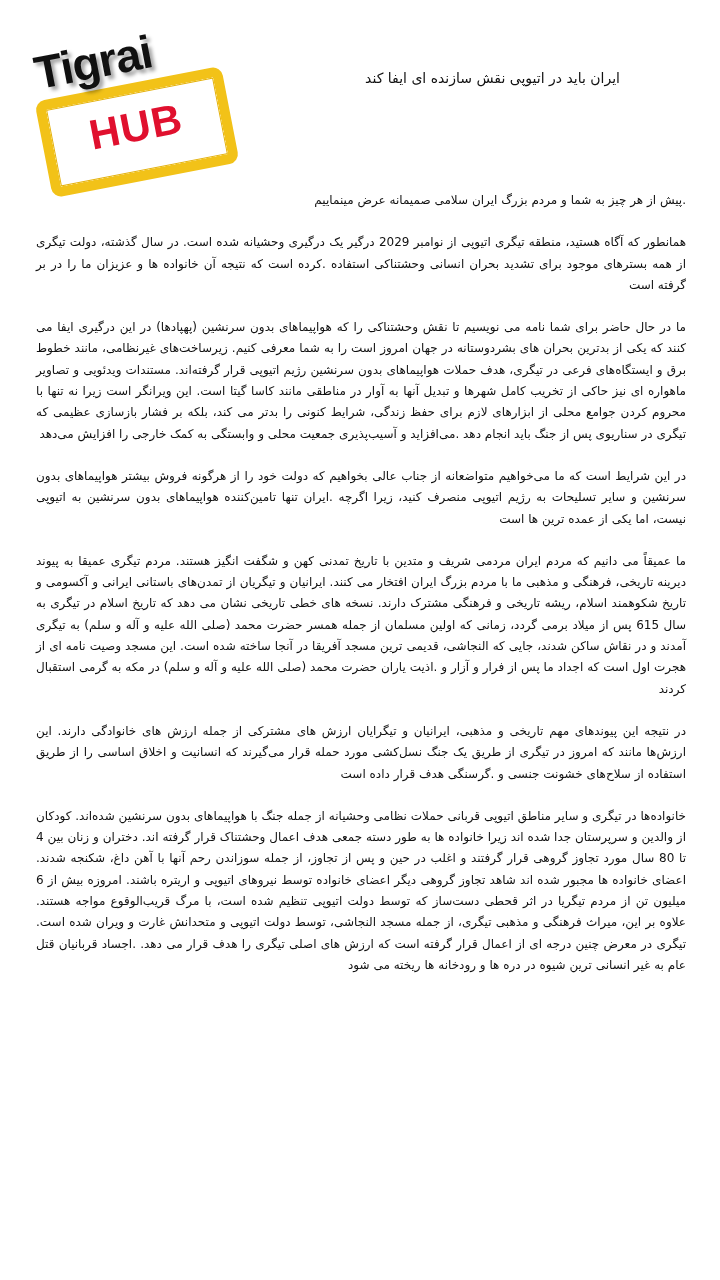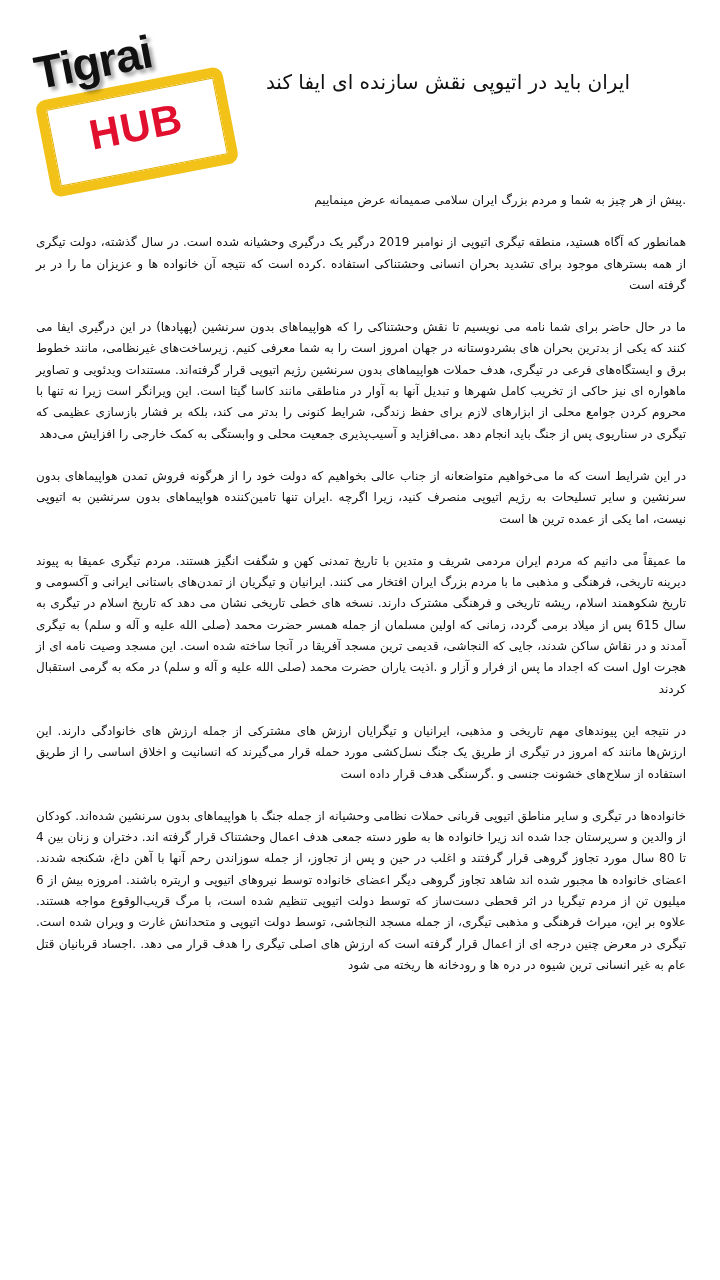--- a/index.html
+++ b/index.html
@@ -63,23 +63,23 @@
       top: 10px;
       text-align: center;
       font-family: "Liberation Sans", sans-serif;
       font-weight: bold;
       font-size: 42px;
       color: #e0102e;
       letter-spacing: 1px;
     }
     .title {
       position: absolute;
-      right: 90px;
+      right: 100px;
       top: 70px;
-      font-size: 20px;
+      font-size: 14px;
       color: #111111;
       direction: rtl;
       white-space: nowrap;
     }
     .content {
       position: absolute;
       left: 36px;
       top: 190px;
       width: 650px;
       direction: rtl;
@@ -102,19 +102,19 @@
     <div class="logo-word">Tigrai</div>
     <div class="logo-frame">
       <div class="logo-hub">HUB</div>
     </div>
   </div>
   <div class="title">ایران باید در اتیوپی نقش سازنده ای ایفا کند</div>
 </div>
 
 <div class="content">
   <p class="para">.پیش از هر چیز به شما و مردم بزرگ ایران سلامی صمیمانه عرض مینماییم</p>
-  <p class="para">همانطور که آگاه هستید، منطقه تیگری اتیوپی از نوامبر 2019 درگیر یک درگیری وحشیانه شده است. در سال گذشته، دولت تیگری از همه بسترهای موجود برای تشدید بحران انسانی وحشتناکی استفاده .کرده است که نتیجه آن خانواده ها و عزیزان ما را در بر گرفته است</p>
+  <p class="para">همانطور که آگاه هستید، منطقه تیگری اتیوپی از نوامبر 2029 درگیر یک درگیری وحشیانه شده است. در سال گذشته، دولت تیگری از همه بسترهای موجود برای تشدید بحران انسانی وحشتناکی استفاده .کرده است که نتیجه آن خانواده ها و عزیزان ما را در بر گرفته است</p>
   <p class="para">ما در حال حاضر برای شما نامه می نویسیم تا نقش وحشتناکی را که هواپیماهای بدون سرنشین (پهپادها) در این درگیری ایفا می کنند که یکی از بدترین بحران های بشردوستانه در جهان امروز است را به شما معرفی کنیم. زیرساخت‌های غیرنظامی، مانند خطوط برق و ایستگاه‌های فرعی در تیگری، هدف حملات هواپیماهای بدون سرنشین رژیم اتیوپی قرار گرفته‌اند. مستندات ویدئویی و تصاویر ماهواره ای نیز حاکی از تخریب کامل شهرها و تبدیل آنها به آوار در مناطقی مانند کاسا گیتا است. این ویرانگر است زیرا نه تنها با محروم کردن جوامع محلی از ابزارهای لازم برای حفظ زندگی، شرایط کنونی را بدتر می کند، بلکه بر فشار بازسازی عظیمی که تیگری در سناریوی پس از جنگ باید انجام دهد .می‌افزاید و آسیب‌پذیری جمعیت محلی و وابستگی به کمک خارجی را افزایش می‌دهد</p>
-  <p class="para">در این شرایط است که ما می‌خواهیم متواضعانه از جناب عالی بخواهیم که دولت خود را از هرگونه فروش تمدن هواپیماهای بدون سرنشین و سایر تسلیحات به رژیم اتیوپی منصرف کنید، زیرا اگرچه .ایران تنها تامین‌کننده هواپیماهای بدون سرنشین به اتیوپی نیست، اما یکی از عمده ترین ها است</p>
+  <p class="para">در این شرایط است که ما می‌خواهیم متواضعانه از جناب عالی بخواهیم که دولت خود را از هرگونه فروش بیشتر هواپیماهای بدون سرنشین و سایر تسلیحات به رژیم اتیوپی منصرف کنید، زیرا اگرچه .ایران تنها تامین‌کننده هواپیماهای بدون سرنشین به اتیوپی نیست، اما یکی از عمده ترین ها است</p>
   <p class="para">ما عمیقاً می دانیم که مردم ایران مردمی شریف و متدین با تاریخ تمدنی کهن و شگفت انگیز هستند. مردم تیگری عمیقا به پیوند دیرینه تاریخی، فرهنگی و مذهبی ما با مردم بزرگ ایران افتخار می کنند. ایرانیان و تیگریان از تمدن‌های باستانی ایرانی و آکسومی و تاریخ شکوهمند اسلام، ریشه تاریخی و فرهنگی مشترک دارند. نسخه های خطی تاریخی نشان می دهد که تاریخ اسلام در تیگری به سال 615 پس از میلاد برمی گردد، زمانی که اولین مسلمان از جمله همسر حضرت محمد (صلی الله علیه و آله و سلم) به تیگری آمدند و در نقاش ساکن شدند، جایی که النجاشی، قدیمی ترین مسجد آفریقا در آنجا ساخته شده است. این مسجد وصیت نامه ای از هجرت اول است که اجداد ما پس از فرار و آزار و .اذیت یاران حضرت محمد (صلی الله علیه و آله و سلم) در مکه به گرمی استقبال کردند</p>
   <p class="para">در نتیجه این پیوندهای مهم تاریخی و مذهبی، ایرانیان و تیگرایان ارزش های مشترکی از جمله ارزش های خانوادگی دارند. این ارزش‌ها مانند که امروز در تیگری از طریق یک جنگ نسل‌کشی مورد حمله قرار می‌گیرند که انسانیت و اخلاق اساسی را از طریق استفاده از سلاح‌های خشونت جنسی و .گرسنگی هدف قرار داده است</p>
   <p class="para">خانواده‌ها در تیگری و سایر مناطق اتیوپی قربانی حملات نظامی وحشیانه از جمله جنگ با هواپیماهای بدون سرنشین شده‌اند. کودکان از والدین و سرپرستان جدا شده اند زیرا خانواده ها به طور دسته جمعی هدف اعمال وحشتناک قرار گرفته اند. دختران و زنان بین 4 تا 80 سال مورد تجاوز گروهی قرار گرفتند و اغلب در حین و پس از تجاوز، از جمله سوزاندن رحم آنها با آهن داغ، شکنجه شدند. اعضای خانواده ها مجبور شده اند شاهد تجاوز گروهی دیگر اعضای خانواده توسط نیروهای اتیوپی و اریتره باشند. امروزه بیش از 6 میلیون تن از مردم تیگریا در اثر قحطی دست‌ساز که توسط دولت اتیوپی تنظیم شده است، با مرگ قریب‌الوقوع مواجه هستند. علاوه بر این، میراث فرهنگی و مذهبی تیگری، از جمله مسجد النجاشی، توسط دولت اتیوپی و متحدانش غارت و ویران شده است. تیگری در معرض چنین درجه ای از اعمال قرار گرفته است که ارزش های اصلی تیگری را هدف قرار می دهد. .اجساد قربانیان قتل عام به غیر انسانی ترین شیوه در دره ها و رودخانه ها ریخته می شود</p>
 </div>
 
 </body></html>

